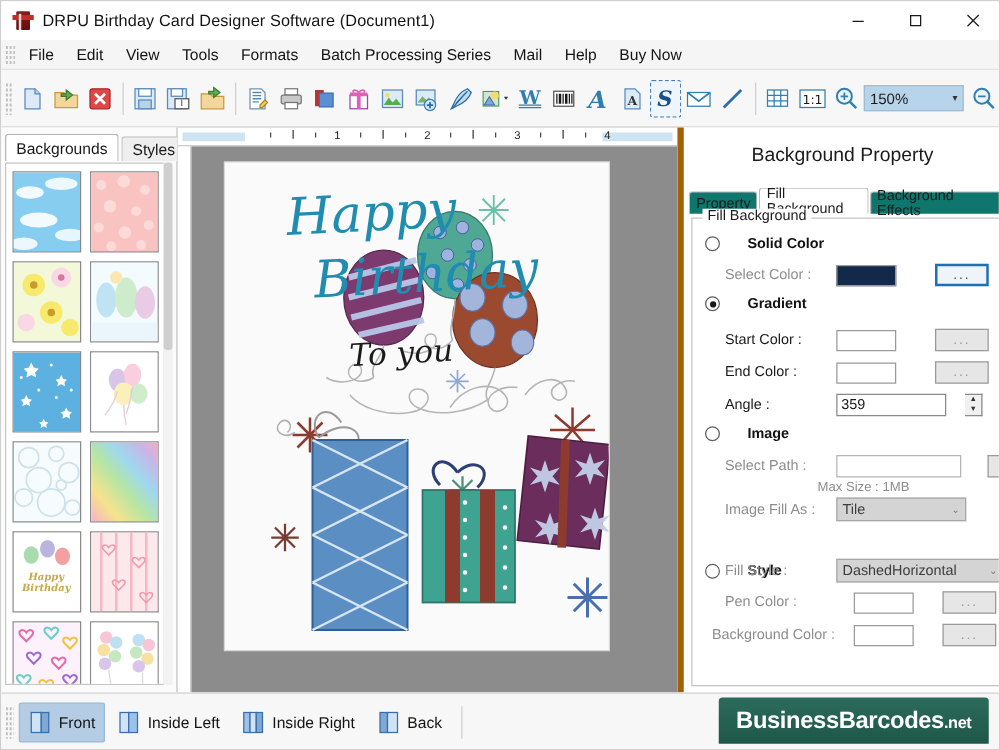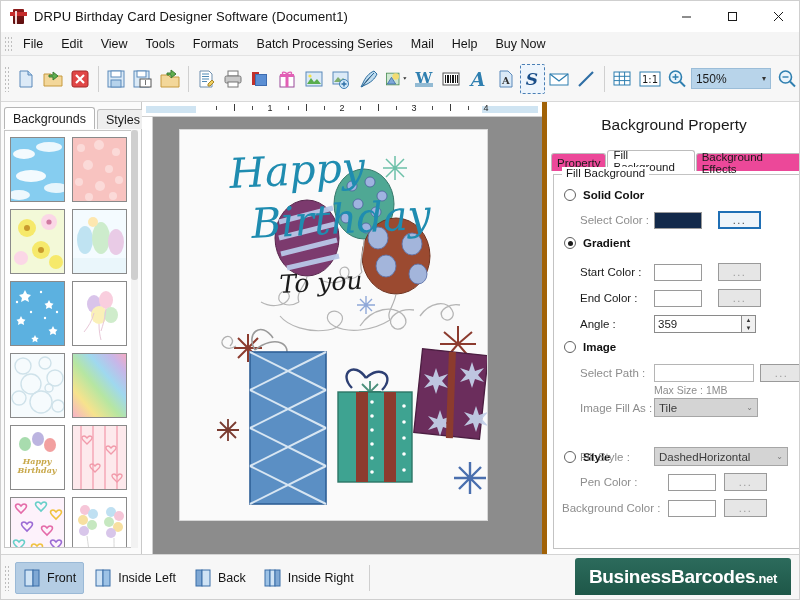--- a/index.html
+++ b/index.html
@@ -80,28 +80,28 @@
              border-right:1px solid #cfcfcf; }
   .card { position:absolute; left:38px; top:28px; width:307px; height:390px;
           background:#fafafa; box-shadow:0 0 0 1px #d8d8d8; overflow:hidden; }
 
   
   .rightpanel { position:absolute; left:541px; top:101px; width:259px; height:452px;
                 background:#ffffff; border-left:5px solid #a16207; }
   .rp-title { text-align:center; font-size:15.5px; color:#1a1a1a; padding-top:14px; }
   .rtabs { position:absolute; left:4px; top:48px; width:252px; height:21px; display:flex; align-items:flex-end; }
   .rtab { height:18px; padding:0 5px; font-size:11.5px; display:flex; align-items:center;
-          background:#ec4899; border:1px solid #bdbdbd; border-bottom:none;
+          background:#0f766e; border:1px solid #bdbdbd; border-bottom:none;
           border-radius:3px 3px 0 0; color:#1a1a1a; margin-right:1px; }
   .rtab.active { background:#ffffff; height:21px; }
   .groupbox { position:absolute; left:6px; top:72px; width:248px; height:375px;
               border:1px solid #c3c3c3; }
   .gblabel { position:absolute; left:8px; top:-8px; background:#fff; padding:0 4px;
              font-size:11.5px; color:#1a1a1a; }
-  .row { position:absolute; display:flex; align-items:center; }
+  .row { position:absolute; display:flex; align-items:center;gap:15px; }
   .radio { width:12px; height:12px; border:1px solid #606060; border-radius:50%;
            background:#fff; position:relative; flex:0 0 auto; }
   .radio.on::after { content:""; position:absolute; left:2.5px; top:2.5px; width:5px; height:5px;
                      background:#1a1a1a; border-radius:50%; }
   .rlabel { margin-left:7px; font-size:11.5px; font-weight:bold; color:#111; }
   .flabel { font-size:11.5px; color:#8d8d8d; }
   .flabel.on { color:#1a1a1a; }
   .swatch { width:48px; height:17px; border:1px solid #9a9a9a; background:#ffffff; }
   .dots { width:43px; height:18px; border:1px solid #9a9a9a; background:#e6e6e6;
           display:flex; align-items:center; justify-content:center;
@@ -750,21 +750,21 @@
         <div class="combo" style="width:134px">
           <span class="cv">DashedHorizontal</span>
           <span class="ca">⌄</span>
         </div>
       </div>
       <div class="row" style="left:26px; top:298px;">
         <div class="flabel" style="width:88px">Pen Color :</div>
         <div class="swatch"></div>
         <div class="dots" style="margin-left:8px">...</div>
       </div>
-      <div class="row" style="left:8px; top:324px;">
+      <div class="row" style="left:8px; top:324px;text-align:right;">
         <div class="flabel" style="width:106px">Background Color :</div>
         <div class="swatch"></div>
         <div class="dots" style="margin-left:8px">...</div>
       </div>
     </div>
   </div>
 
   <div class="statusbar">
     <div class="sgrip"></div>
 
@@ -779,43 +779,43 @@
     </div>
 
     <div class="sbtn">
       <span class="ic">
         <svg width="18" height="20" viewBox="0 0 18 20">
             <rect x="2" y="2" width="7" height="16" fill="#cfe3f5" stroke="#3a6ea8"></rect>
             <rect x="9" y="2" width="7" height="16" fill="#9cc2e6" stroke="#3a6ea8"></rect>
           </svg>
       </span>
       <span>Inside Left</span>
-    </div>
-
-    <div class="sbtn">
-      <span class="ic">
-        <svg width="18" height="20" viewBox="0 0 18 20">
-            <rect x="2" y="2" width="6" height="16" fill="#7fa8d4" stroke="#3a6ea8"></rect>
-            <rect x="8" y="2" width="8" height="16" fill="#cfe3f5" stroke="#3a6ea8"></rect>
-          </svg>
-      </span>
-      <span>Back</span>
     </div>
 
     <div class="sbtn">
       <span class="ic">
         <svg width="18" height="20" viewBox="0 0 18 20">
             <rect x="1" y="2" width="5" height="16" fill="#9cc2e6" stroke="#3a6ea8"></rect>
             <rect x="6" y="2" width="5" height="16" fill="#cfe3f5" stroke="#3a6ea8"></rect>
             <rect x="11" y="2" width="5" height="16" fill="#7fa8d4" stroke="#3a6ea8"></rect>
           </svg>
       </span>
       <span>Inside Right</span>
     </div>
 
+    <div class="sbtn">
+      <span class="ic">
+        <svg width="18" height="20" viewBox="0 0 18 20">
+            <rect x="2" y="2" width="6" height="16" fill="#7fa8d4" stroke="#3a6ea8"></rect>
+            <rect x="8" y="2" width="8" height="16" fill="#cfe3f5" stroke="#3a6ea8"></rect>
+          </svg>
+      </span>
+      <span>Back</span>
+    </div>
+
     <div class="ssep"></div>
 
   </div>
 
   <div class="brand">
     <span><span>BusinessBarcodes</span><em>.net</em></span>
   </div>
 
 </div>
 

